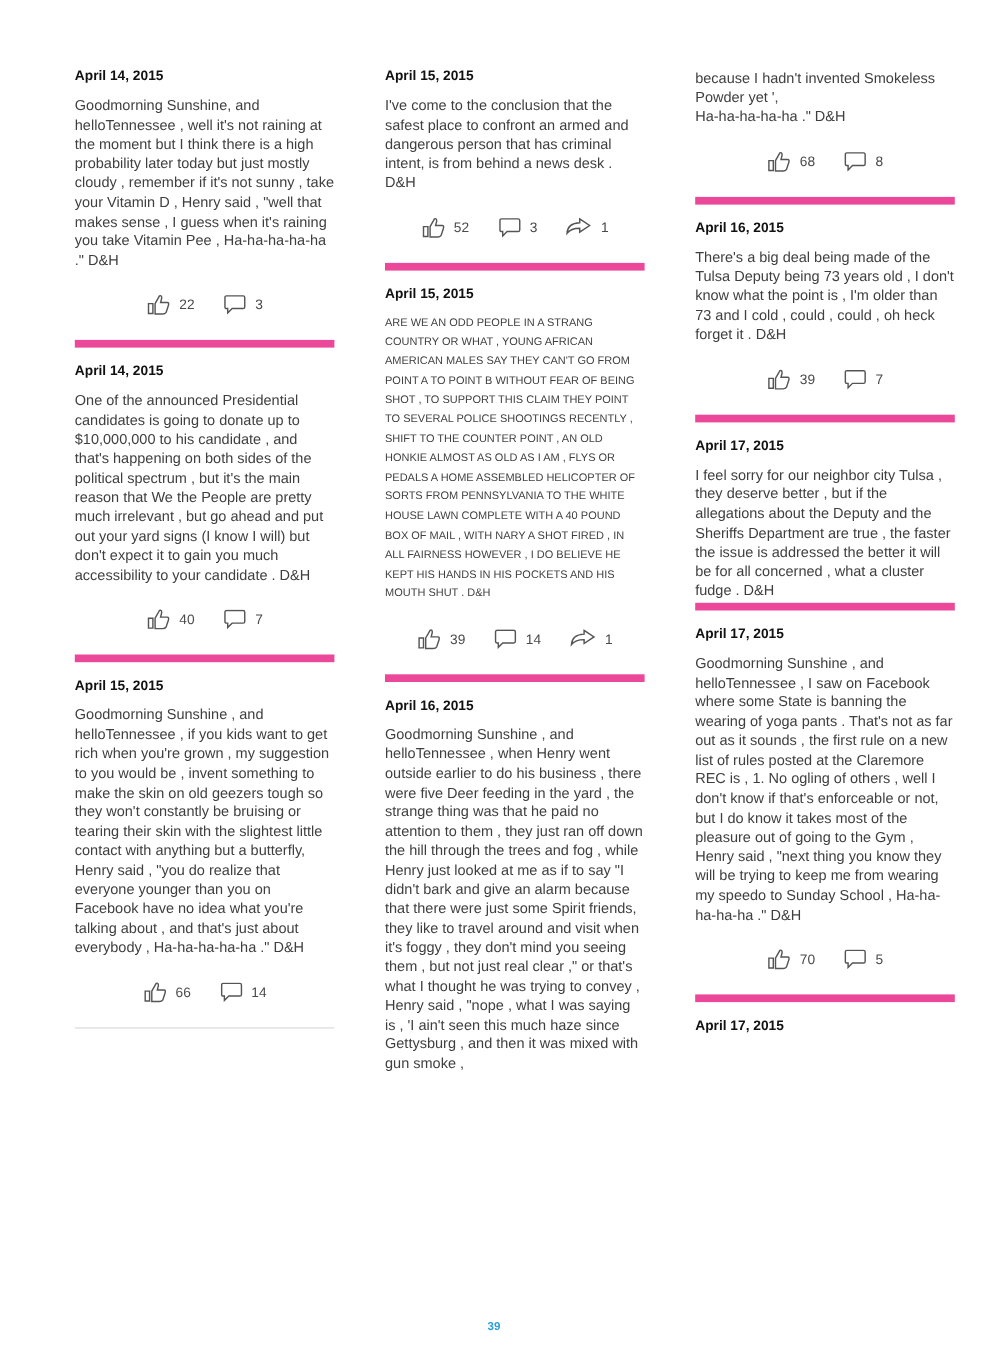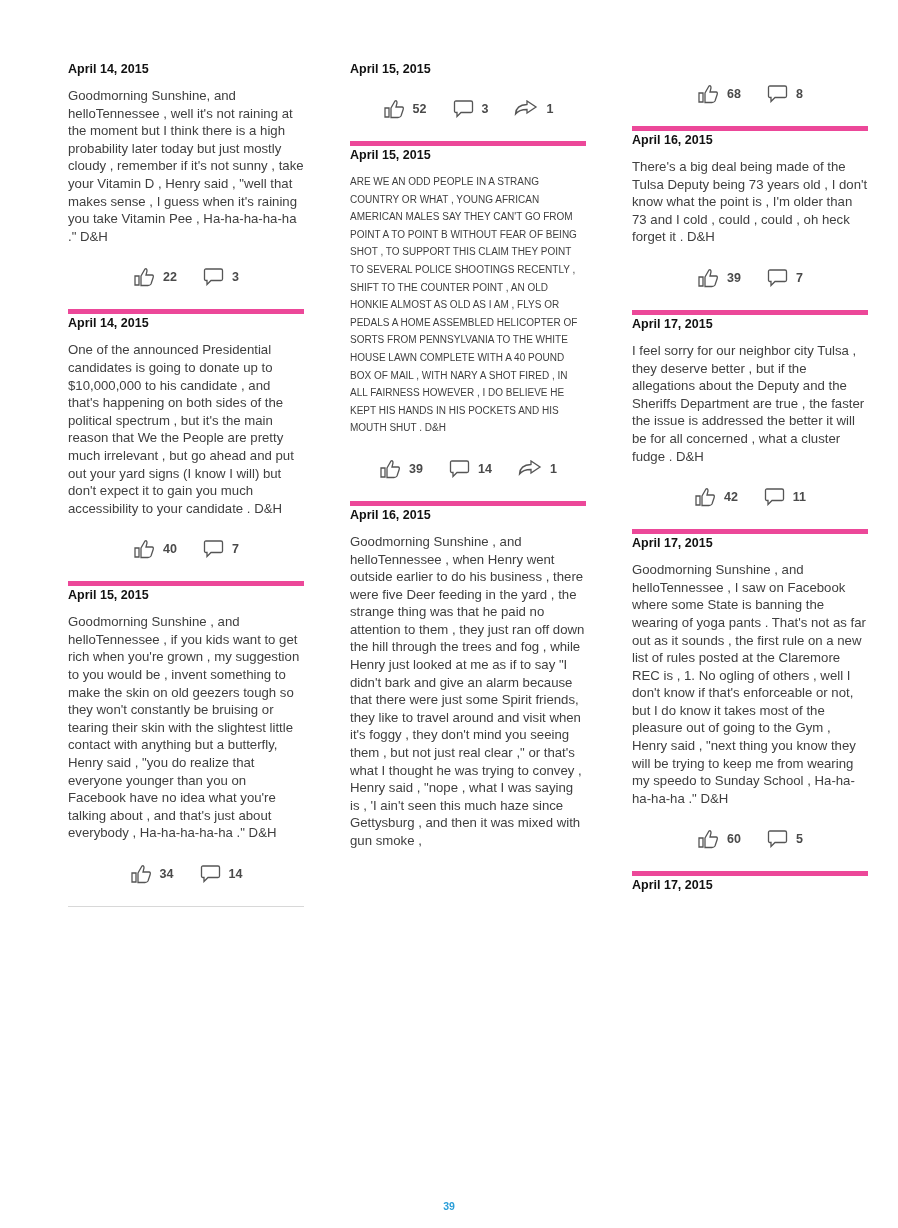--- a/index.html
+++ b/index.html
@@ -28,22 +28,22 @@
     align-items: flex-start;
   }
   .col {
     width: 236px;
     flex: 0 0 236px;
   }
   .post {
     padding-bottom: 2px;
   }
   .post + .post {
-    border-top: 5px solid #ec4899;
-    padding-top: 2px;
+    border-top: 7px solid #ec4899;
+    padding-top: 14px;
   }
   .post.no-rule + .post,
   .post.first {
     border-top: none;
   }
   .post-date {
     font-size: 12.5px;
     font-weight: bold;
     color: #111111;
     margin: 0 0 10px 0;
@@ -59,21 +59,20 @@
   }
   .post-body.caps {
     font-size: 10px;
   }
   .reactions {
     display: flex;
     justify-content: center;
     align-items: center;
     gap: 26px;
     margin: 22px 0 20px 0;
-    font-weight: bold;
   }
   .reaction {
     display: flex;
     align-items: center;
     gap: 8px;
   }
   .reaction .count {
     font-size: 12.5px;
     color: #4a4a4a;
   }
@@ -148,40 +147,41 @@
       <div class="post">
         <div class="post-date">April 15, 2015</div>
         <div class="post-body">Goodmorning Sunshine , and helloTennessee , if you kids want to get rich when you're grown , my suggestion to you would be , invent something to make the skin on old geezers tough so they won't constantly be bruising or tearing their skin with the slightest little contact with anything but a butterfly, Henry said , "you do realize that everyone younger than you on Facebook have no idea what you're talking about , and that's just about everybody , Ha-ha-ha-ha-ha ." D&amp;H</div>
         <div class="reactions">
           <div class="reaction">
             <span class="icon">
               <svg width="22" height="20" viewBox="0 0 22 20">
                   <path d="M6 9 L6 18 L2 18 L2 9 Z M8 9 L12 2 Q14 1 14 4 L13 8 L19 8 Q21 8 20 11 L18 17 Q17 18.5 15 18.5 L8 18.5 Z" fill="none" stroke="#555" stroke-width="1.3"></path>
                 </svg>
             </span>
-            <span class="count">34</span>
+            <span class="count">66</span>
           </div>
           <div class="reaction">
             <span class="icon">
               <svg width="21" height="18" viewBox="0 0 21 18">
                   <path d="M1.5 2.5 Q1.5 1 3 1 L18 1 Q19.5 1 19.5 2.5 L19.5 11 Q19.5 12.5 18 12.5 L8 12.5 L4 16.5 L4 12.5 L3 12.5 Q1.5 12.5 1.5 11 Z" fill="none" stroke="#555" stroke-width="1.3"></path>
                 </svg>
             </span>
             <span class="count">14</span>
           </div>
         </div>
       </div>
 
       <div style="border-top:1px solid #d8d8d8;"></div>
     </div>
 
     <div class="col">
 
       <div class="post first">
         <div class="post-date">April 15, 2015</div>
+        <div class="post-body">I've come to the conclusion that the safest place to confront an armed and dangerous person that has criminal intent, is from behind a news desk . D&amp;H</div>
         <div class="reactions">
           <div class="reaction">
             <span class="icon">
               <svg width="22" height="20" viewBox="0 0 22 20">
                   <path d="M6 9 L6 18 L2 18 L2 9 Z M8 9 L12 2 Q14 1 14 4 L13 8 L19 8 Q21 8 20 11 L18 17 Q17 18.5 15 18.5 L8 18.5 Z" fill="none" stroke="#555" stroke-width="1.3"></path>
                 </svg>
             </span>
             <span class="count">52</span>
           </div>
           <div class="reaction">
@@ -236,20 +236,22 @@
 
       <div class="post">
         <div class="post-date">April 16, 2015</div>
         <div class="post-body">Goodmorning Sunshine , and helloTennessee , when Henry went outside earlier to do his business , there were five Deer feeding in the yard , the strange thing was that he paid no attention to them , they just ran off down the hill through the trees and fog , while Henry just looked at me as if to say "I didn't bark and give an alarm because that there were just some Spirit friends, they like to travel around and visit when it's foggy , they don't mind you seeing them , but not just real clear ," or that's what I thought he was trying to convey , Henry said , "nope , what I was saying is , 'I ain't seen this much haze since Gettysburg , and then it was mixed with gun smoke ,</div>
       </div>
     </div>
 
     <div class="col">
 
       <div class="post first">
+        <div class="post-body">because I hadn't invented Smokeless Powder yet ',
+Ha-ha-ha-ha-ha ." D&amp;H</div>
         <div class="reactions">
           <div class="reaction">
             <span class="icon">
               <svg width="22" height="20" viewBox="0 0 22 20">
                   <path d="M6 9 L6 18 L2 18 L2 9 Z M8 9 L12 2 Q14 1 14 4 L13 8 L19 8 Q21 8 20 11 L18 17 Q17 18.5 15 18.5 L8 18.5 Z" fill="none" stroke="#555" stroke-width="1.3"></path>
                 </svg>
             </span>
             <span class="count">68</span>
           </div>
           <div class="reaction">
@@ -282,51 +284,33 @@
                 </svg>
             </span>
             <span class="count">7</span>
           </div>
         </div>
       </div>
 
       <div class="post">
         <div class="post-date">April 17, 2015</div>
         <div class="post-body">I feel sorry for our neighbor city Tulsa , they deserve better , but if the allegations about the Deputy and the Sheriffs Department are true , the faster the issue is addressed the better it will be for all concerned , what a cluster fudge . D&amp;H</div>
-        <div class="reactions">
-          <div class="reaction">
-            <span class="icon">
-              <svg width="22" height="20" viewBox="0 0 22 20">
-                  <path d="M6 9 L6 18 L2 18 L2 9 Z M8 9 L12 2 Q14 1 14 4 L13 8 L19 8 Q21 8 20 11 L18 17 Q17 18.5 15 18.5 L8 18.5 Z" fill="none" stroke="#555" stroke-width="1.3"></path>
-                </svg>
-            </span>
-            <span class="count">42</span>
-          </div>
-          <div class="reaction">
-            <span class="icon">
-              <svg width="21" height="18" viewBox="0 0 21 18">
-                  <path d="M1.5 2.5 Q1.5 1 3 1 L18 1 Q19.5 1 19.5 2.5 L19.5 11 Q19.5 12.5 18 12.5 L8 12.5 L4 16.5 L4 12.5 L3 12.5 Q1.5 12.5 1.5 11 Z" fill="none" stroke="#555" stroke-width="1.3"></path>
-                </svg>
-            </span>
-            <span class="count">11</span>
-          </div>
-        </div>
       </div>
 
       <div class="post">
         <div class="post-date">April 17, 2015</div>
         <div class="post-body">Goodmorning Sunshine , and helloTennessee , I saw on Facebook where some State is banning the wearing of yoga pants . That's not as far out as it sounds , the first rule on a new list of rules posted at the Claremore REC is , 1. No ogling of others , well I don't know if that's enforceable or not, but I do know it takes most of the pleasure out of going to the Gym , Henry said , "next thing you know they will be trying to keep me from wearing my speedo to Sunday School , Ha-ha-ha-ha-ha ." D&amp;H</div>
         <div class="reactions">
           <div class="reaction">
             <span class="icon">
               <svg width="22" height="20" viewBox="0 0 22 20">
                   <path d="M6 9 L6 18 L2 18 L2 9 Z M8 9 L12 2 Q14 1 14 4 L13 8 L19 8 Q21 8 20 11 L18 17 Q17 18.5 15 18.5 L8 18.5 Z" fill="none" stroke="#555" stroke-width="1.3"></path>
                 </svg>
             </span>
-            <span class="count">60</span>
+            <span class="count">70</span>
           </div>
           <div class="reaction">
             <span class="icon">
               <svg width="21" height="18" viewBox="0 0 21 18">
                   <path d="M1.5 2.5 Q1.5 1 3 1 L18 1 Q19.5 1 19.5 2.5 L19.5 11 Q19.5 12.5 18 12.5 L8 12.5 L4 16.5 L4 12.5 L3 12.5 Q1.5 12.5 1.5 11 Z" fill="none" stroke="#555" stroke-width="1.3"></path>
                 </svg>
             </span>
             <span class="count">5</span>
           </div>
         </div>

